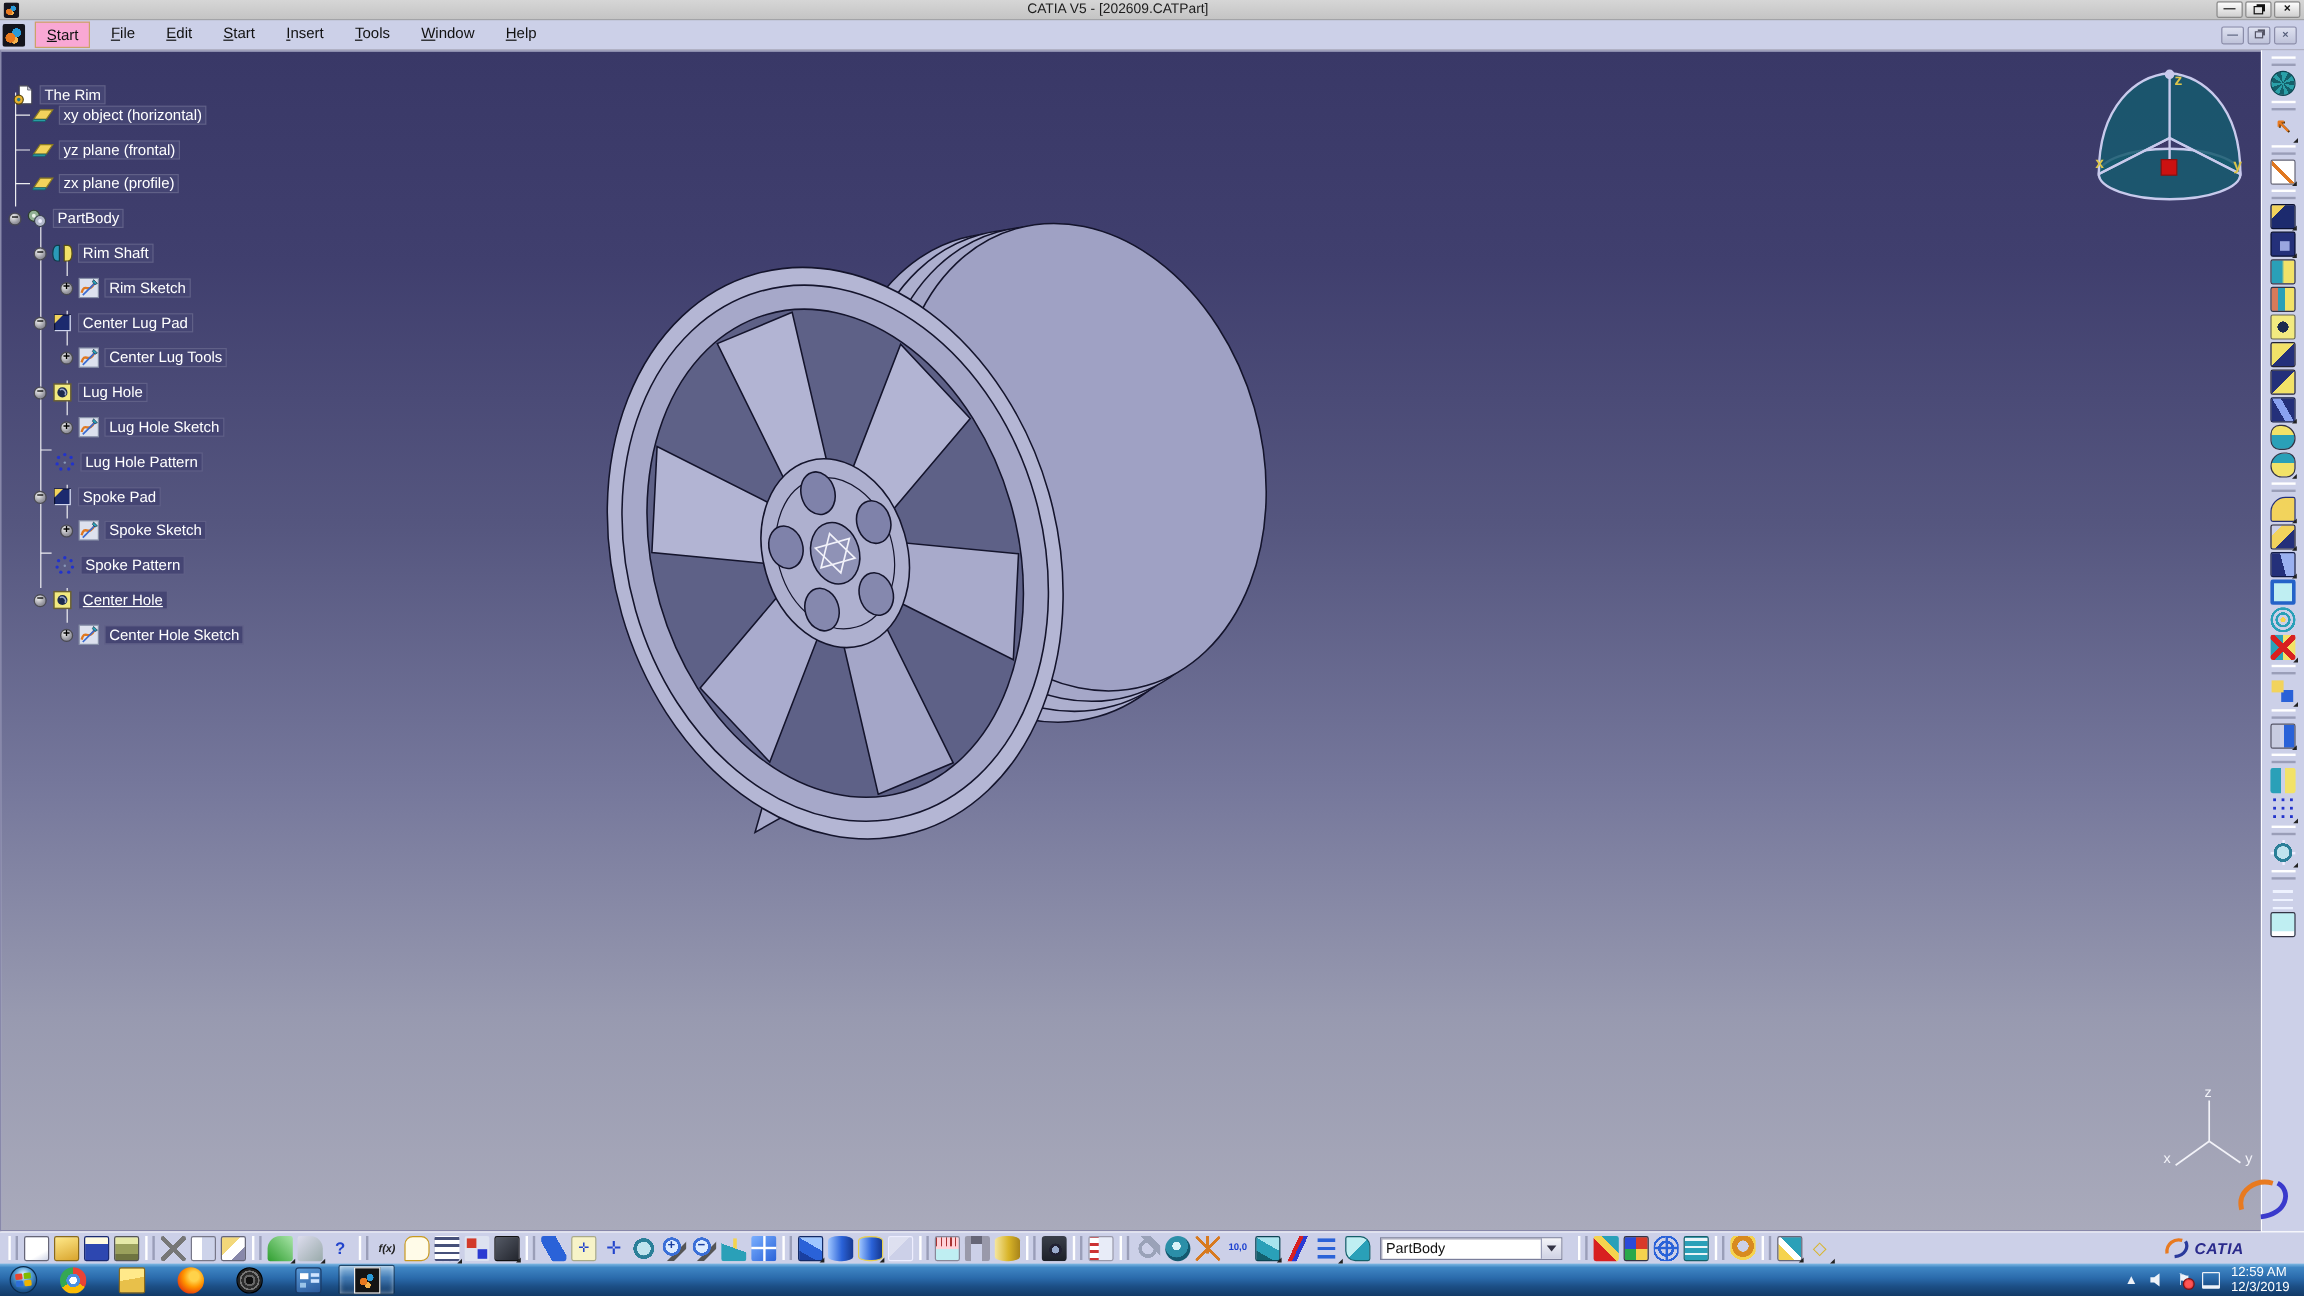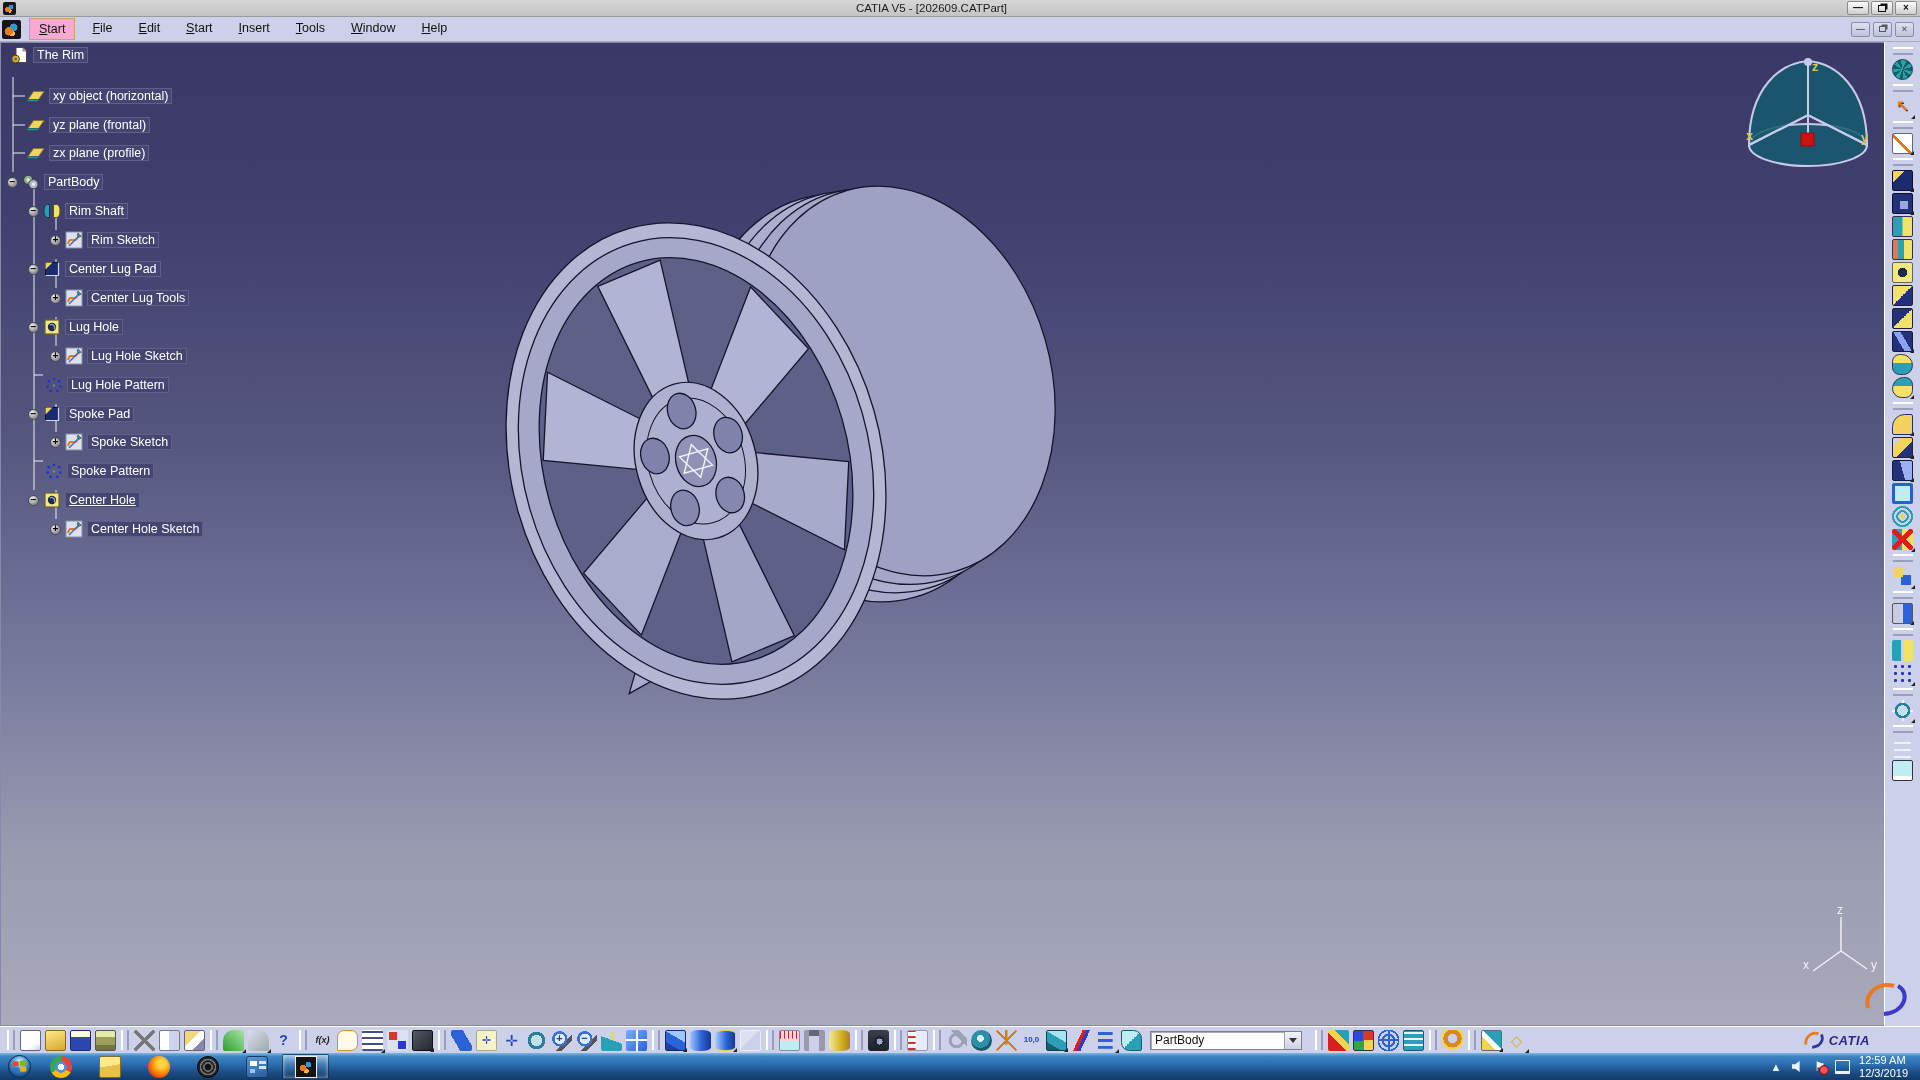--- a/index.html
+++ b/index.html
@@ -236,21 +236,21 @@
             <path d="M33,418 H42"></path>
           <path d="M55,168 V187"></path>
             <path d="M55,216 V245"></path>
             <path d="M55,274 V303"></path>
           <path d="M55,361 V389"></path>
             <path d="M55,447 V476"></path>
         </g>
       </svg>
 
       <div>
-  <div class="trow" style="left: 10px; top: 2px;">
+  <div class="trow" style="left: 10px; top: 26px;">
 
     <span class="ticon">
   <svg viewBox="0 0 18 18">
                 <path d="M5,1.5 h7 l3.5,3.5 v11.5 h-10.5 z" fill="#fff" stroke="#445" stroke-width="1"></path>
                 <path d="M12,1.5 l3.5,3.5 h-3.5 z" fill="#ccd" stroke="#445" stroke-width=".6"></path>
                 <circle cx="4.6" cy="13" r="3.8" fill="#e8b230" stroke="#554410" stroke-width="1"></circle>
                 <circle cx="4.6" cy="13" r="1.5" fill="#2a7a8a"></circle>
               </svg>
 </span>
     <span class="tlabel">The Rim</span>

